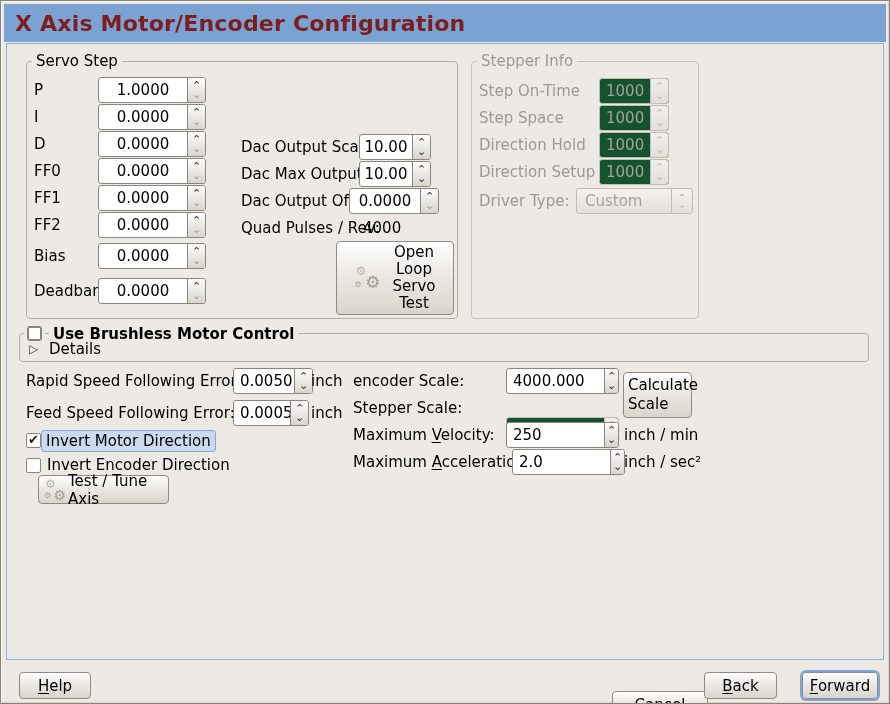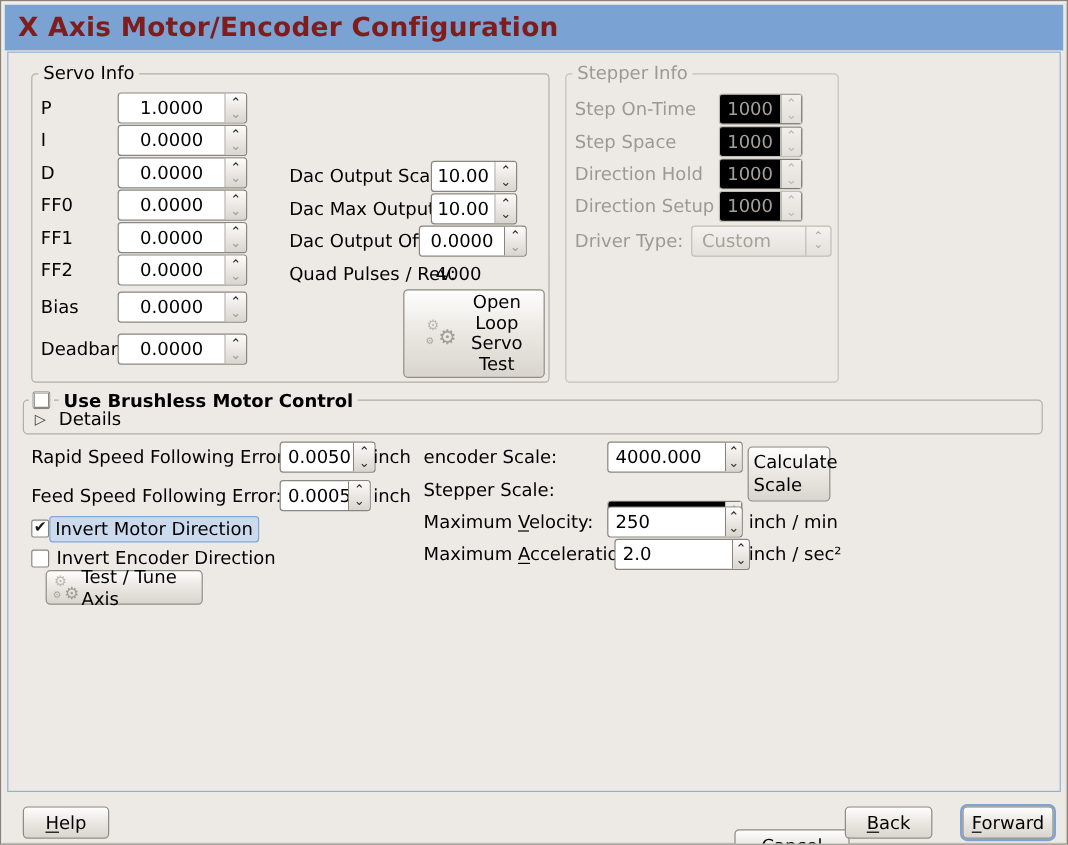--- a/index.html
+++ b/index.html
@@ -19,21 +19,21 @@
   .label.dim{color:#9d9992;}
   .label.sm{line-height:17px;}
   .mn{text-decoration:underline;text-underline-offset:2px;}
 
   .entry{position:absolute;display:flex;height:26px;background:#fff;border:1px solid #8a867f;border-radius:3px;box-sizing:border-box;font-size:15px;}
   .entry .val{flex:1;display:flex;align-items:center;padding:0 6px;white-space:nowrap;overflow:hidden;}
   .entry.center .val{justify-content:center;padding:0 2px;}
   .spin{width:17px;border-left:1px solid #8a867f;background:linear-gradient(#fdfcfb,#d9d5ce);display:flex;flex-direction:column;align-items:center;justify-content:center;border-radius:0 2px 2px 0;}
   .spin .u,.spin .d{font-size:11px;line-height:8px;color:#2e2e2e;height:9px;display:flex;align-items:center;}
   .spin .dim2{color:#9d9992;}
-  .entry.disabled{background:#000000;border-color:#c1bdb5;color:#a5a19a;}
+  .entry.disabled{background:#14532d;border-color:#c1bdb5;color:#a5a19a;}
   .entry.disabled .spin{background:linear-gradient(#f1efec,#e2dfd9);border-color:#c1bdb5;}
   .entry.disabled .u,.entry.disabled .d{color:#bcb8b1;}
 
   .btn{position:absolute;display:flex;align-items:center;justify-content:center;background:linear-gradient(#fefefe,#ece9e4 45%,#d9d5ce);border:1px solid #8f8b84;border-radius:4px;font-size:15px;box-sizing:border-box;color:#000;}
   .btn.focus{box-shadow:0 0 0 2px #7ea4d4;}
   .btn .col{display:flex;flex-direction:column;}
 
   .cb{position:absolute;width:15px;height:15px;background:#fff;border:1px solid #8a867f;border-radius:2px;box-sizing:border-box;display:flex;align-items:center;justify-content:center;}
   .cb .mark{font-size:13px;line-height:13px;color:#1a1a1a;margin-top:-2px;}
 
@@ -57,21 +57,21 @@
 
 <div class="window">
 
   <div class="titlebar">
     <span class="title">X Axis Motor/Encoder Configuration</span>
   </div>
 
   <div class="content"></div>
 
   <div class="gtkframe" style="left:25px;top:60px;width:432px;height:258px;"></div>
-  <div class="framelabel" style="left:31px;top:52px;">Servo Info</div>
+  <div class="framelabel" style="left:31px;top:52px;">Servo Step</div>
 
   <div class="label" style="left:33px;top:76px;">P</div>
   <div class="entry center" style="left:97px;top:76px;width:108px;">
     <span class="val">1.0000</span>
     <span class="spin">
         <span class="u">⌃</span>
         <span class="d dim2">⌄</span>
       </span>
   </div>
 

